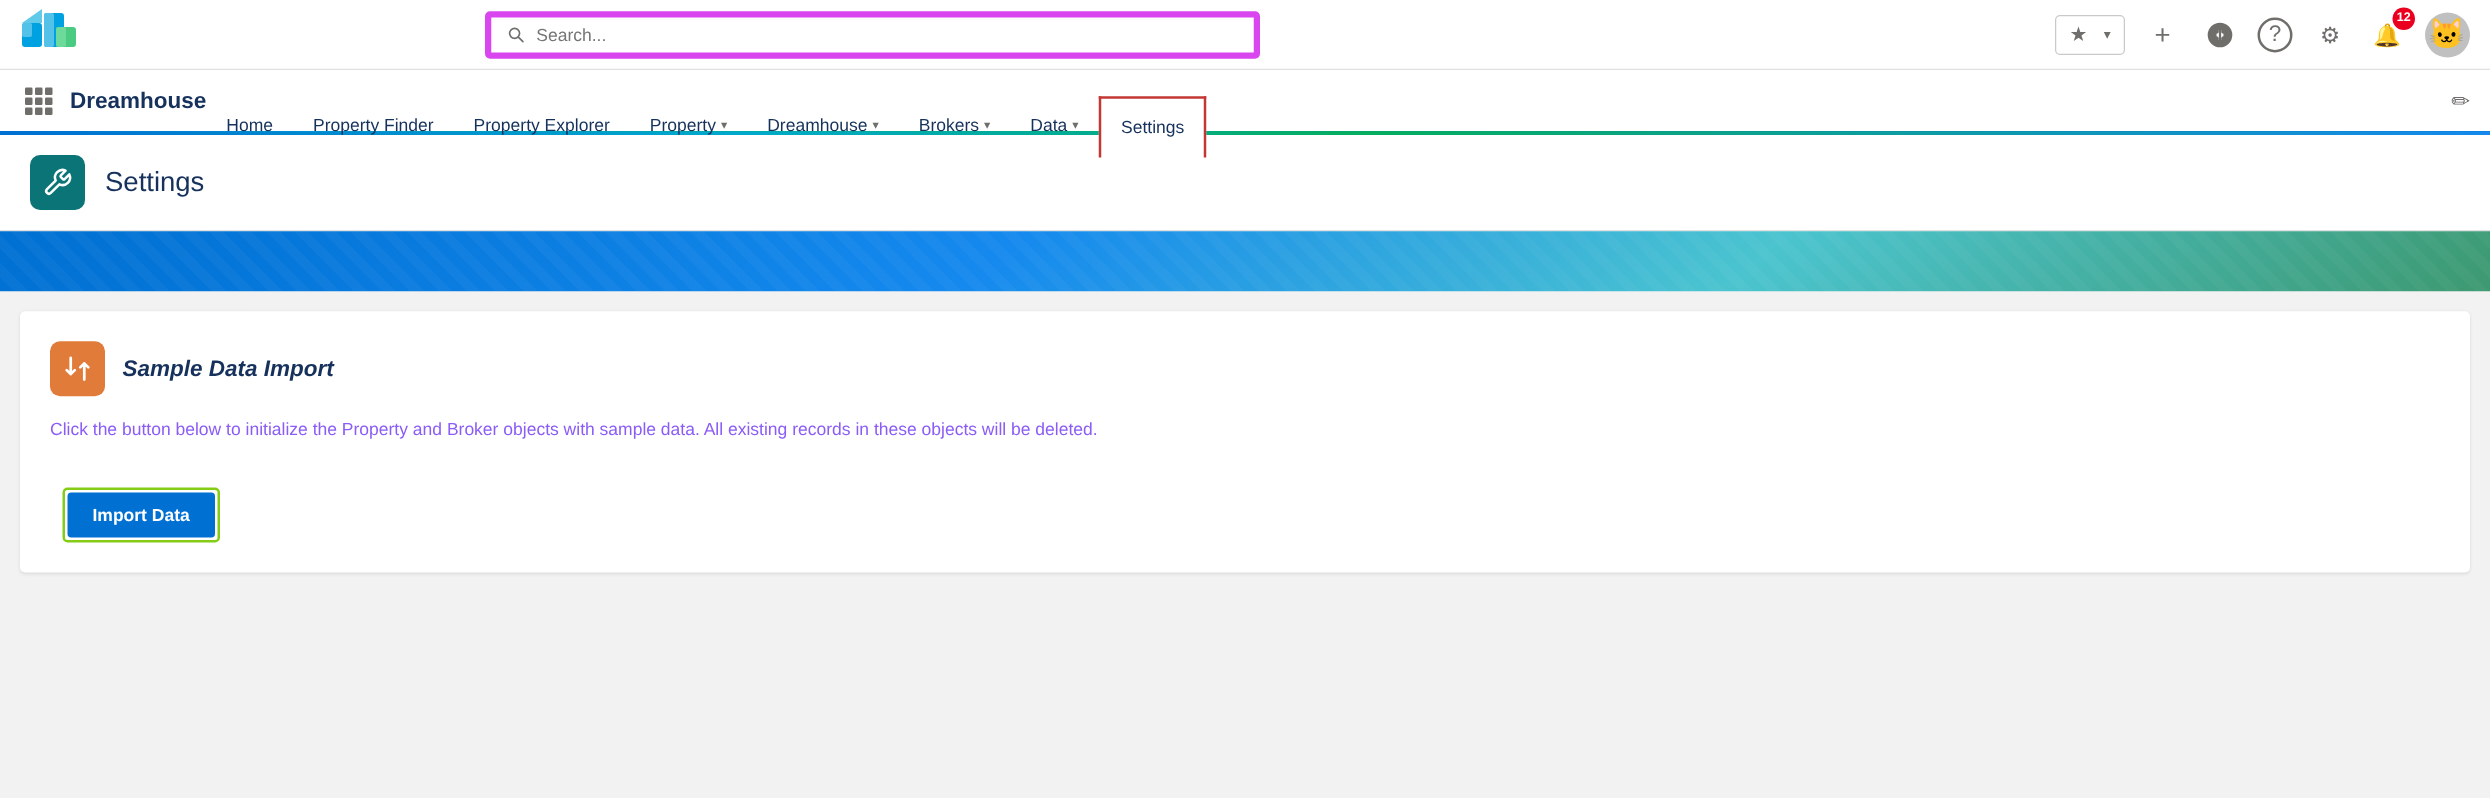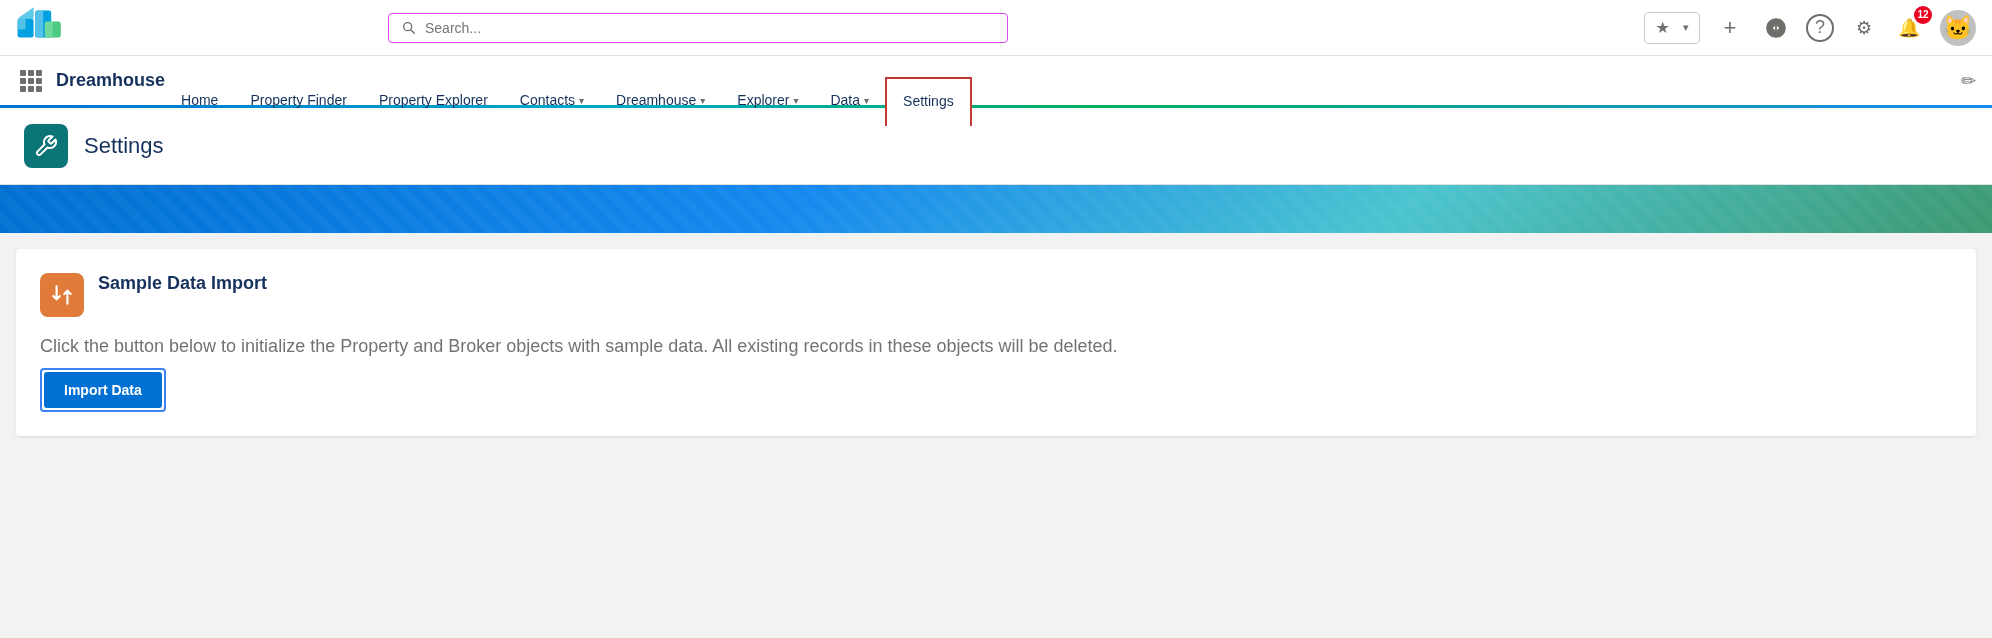--- a/index.html
+++ b/index.html
@@ -15,21 +15,21 @@
       gap: 12px;
     }
     .top-bar-logo {
       width: 48px; height: 48px; flex-shrink: 0;
     }
     .search-container {
       flex: 1; max-width: 620px; margin: 0 auto;
     }
     .search-box {
       display: flex; align-items: center;
-      border: 1px solid #d946ef; border-radius: 4px;
+      border: 5px solid #d946ef; border-radius: 4px;
       padding: 6px 12px; background: #fff;
       gap: 8px; width: 100%;
     }
     .search-box input {
       border: none; outline: none; font-size: 14px; color: #444; width: 100%; background: transparent;
     }
     .top-bar-actions {
       display: flex; align-items: center; gap: 14px; margin-left: auto;
     }
     .icon-btn {
@@ -146,38 +146,39 @@
     .main-content {
       padding: 16px;
     }
     .content-card {
       background: #fff;
       border-radius: 4px;
       padding: 24px;
       box-shadow: 0 1px 3px rgba(0,0,0,0.1);
     }
     .card-header {
-      display: flex; gap: 14px; margin-bottom: 16px;
+      display: flex; align-items: center; gap: 14px; margin-bottom: 16px; font-style: italic;
     }
     .card-icon-wrap {
       width: 44px; height: 44px; border-radius: 8px;
       background: #e07b39; display: flex; align-items: center; justify-content: center;
       flex-shrink: 0;
     }
     .card-title {
       font-size: 18px; font-weight: 700; color: #16325c;
     }
     .card-description {
-      font-size: 18px; color: #737373; margin-bottom: 8px; line-height: 1.5;
+      font-size: 14px; color: #8b5cf6; margin-bottom: 36px; line-height: 1.5;
     }
     .import-btn-wrap {
       display: inline-block;
-      border: 2px solid #3b82f6;
+      border: 2px solid #84cc16;
       border-radius: 4px;
       padding: 2px;
+      margin-left: 10px;
     }
     .import-btn {
       background: #0070d2;
       color: #fff;
       border: none;
       border-radius: 3px;
       padding: 10px 20px;
       font-size: 14px;
       font-weight: 600;
       cursor: pointer;
@@ -266,29 +267,29 @@
     <div class="nav-item">
       <span>Home</span>
     </div>
     <div class="nav-item">
       <span>Property Finder</span>
     </div>
     <div class="nav-item">
       <span>Property Explorer</span>
     </div>
     <div class="nav-item">
-      <span>Contacts</span>
+      <span>Property</span>
       <span class="chevron">▾</span>
     </div>
     <div class="nav-item">
       <span>Dreamhouse</span>
       <span class="chevron">▾</span>
     </div>
     <div class="nav-item">
-      <span>Explorer</span>
+      <span>Brokers</span>
       <span class="chevron">▾</span>
     </div>
     <div class="nav-item">
       <span>Data</span>
       <span class="chevron">▾</span>
     </div>
     <div class="nav-item active">
       <span>Settings</span>
     </div>
   </div>

